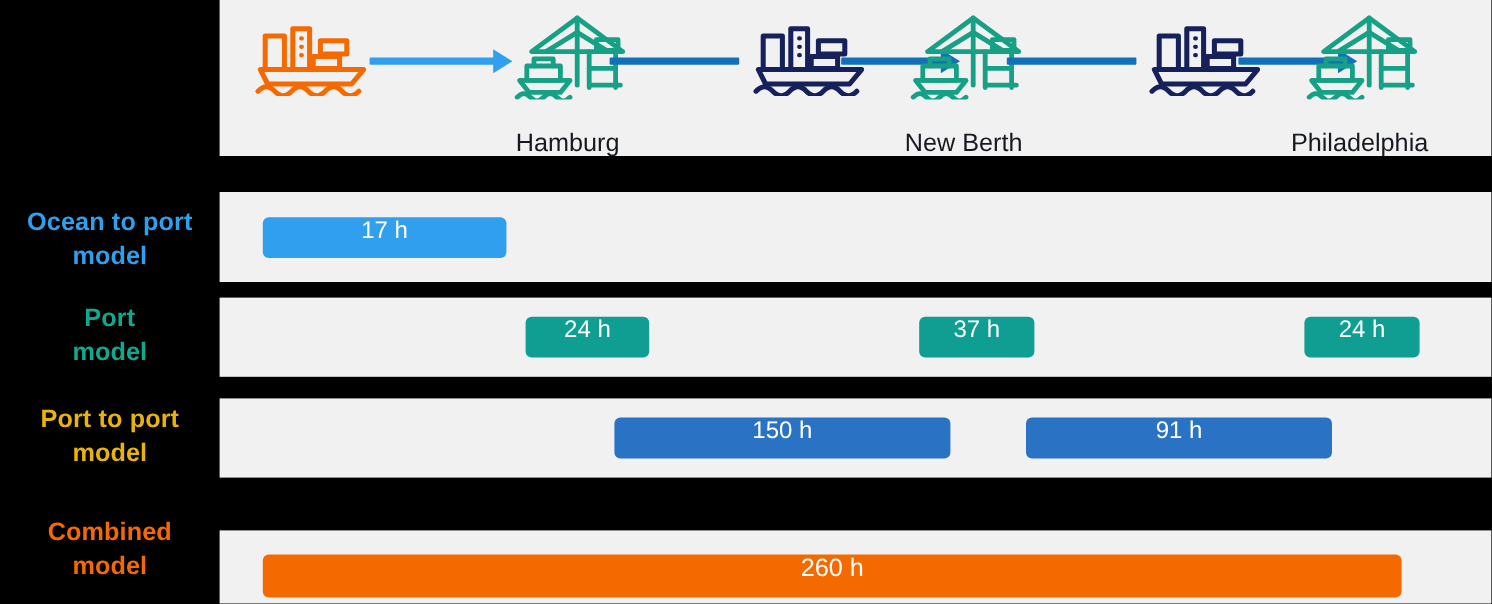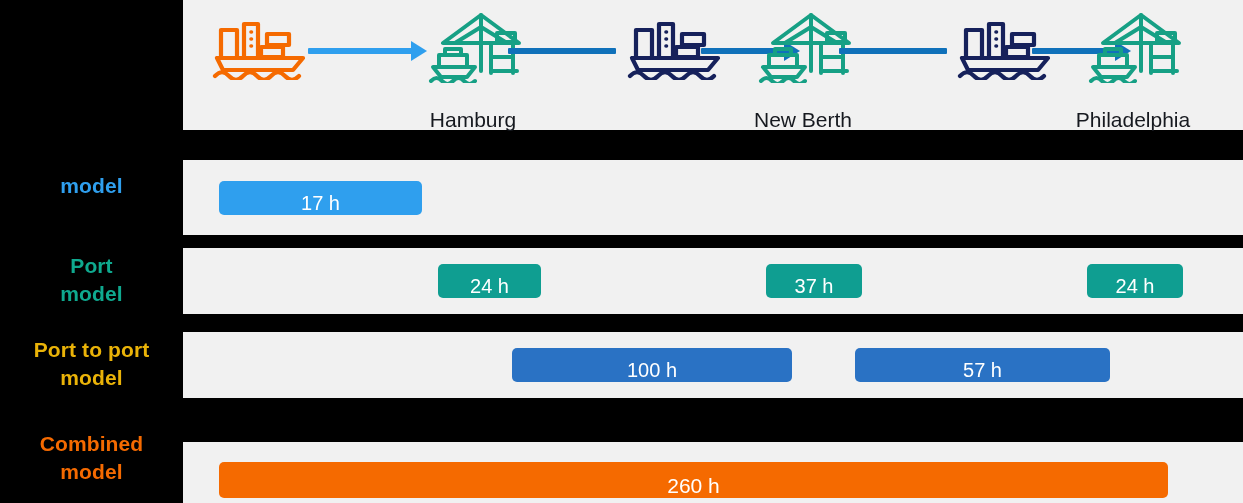--- a/index.html
+++ b/index.html
@@ -105,40 +105,41 @@
     position: absolute;
     left: 183px;
     width: 1060px;
     background: #f1f1f1;
   }
   .bar {
     position: absolute;
     height: 34px;
     border-radius: 5px;
     display: flex;
-    align-items: flex-end;
+    align-items: flex-start;
     justify-content: center;
     color: #ffffff;
     font-size: 20px;
     font-weight: 400;
     box-sizing: border-box;
   }
   .bar.tall {
     height: 36px;
     font-size: 21px;
   }
 </style>
 </head>
 <body>
 
 <div id="diagram">
 
   <div class="label-col">
 
     <div class="row-label" style="top:172px;color:#2f9fee;">
+      <div>Ocean to port</div>
       <div>model</div>
     </div>
 
     <div class="row-label" style="top:252px;color:#0fa98f;">
       <div>Port</div>
       <div>model</div>
     </div>
 
     <div class="row-label" style="top:336px;color:#eab308;">
       <div>Port to port</div>
@@ -293,24 +294,24 @@
     <div class="bar" style="left:583px;top:16px;width:96px;background:#0f9e91;">
       <span>37 h</span>
     </div>
     <div class="bar" style="left:904px;top:16px;width:96px;background:#0f9e91;">
       <span>24 h</span>
     </div>
   </div>
 
   <div class="bar-row" style="top:332px;height:66px;">
     <div class="bar" style="left:329px;top:16px;width:280px;background:#2a72c4;">
-      <span>100 h</span>
+      <span>150 h</span>
     </div>
     <div class="bar" style="left:672px;top:16px;width:255px;background:#2a72c4;">
-      <span>57 h</span>
+      <span>91 h</span>
     </div>
   </div>
 
   <div class="bar-row" style="top:442px;height:96px;">
     <div class="bar tall" style="left:36px;top:20px;width:949px;background:#f56a00;">
       <span>260 h</span>
     </div>
   </div>
 
 </div>

